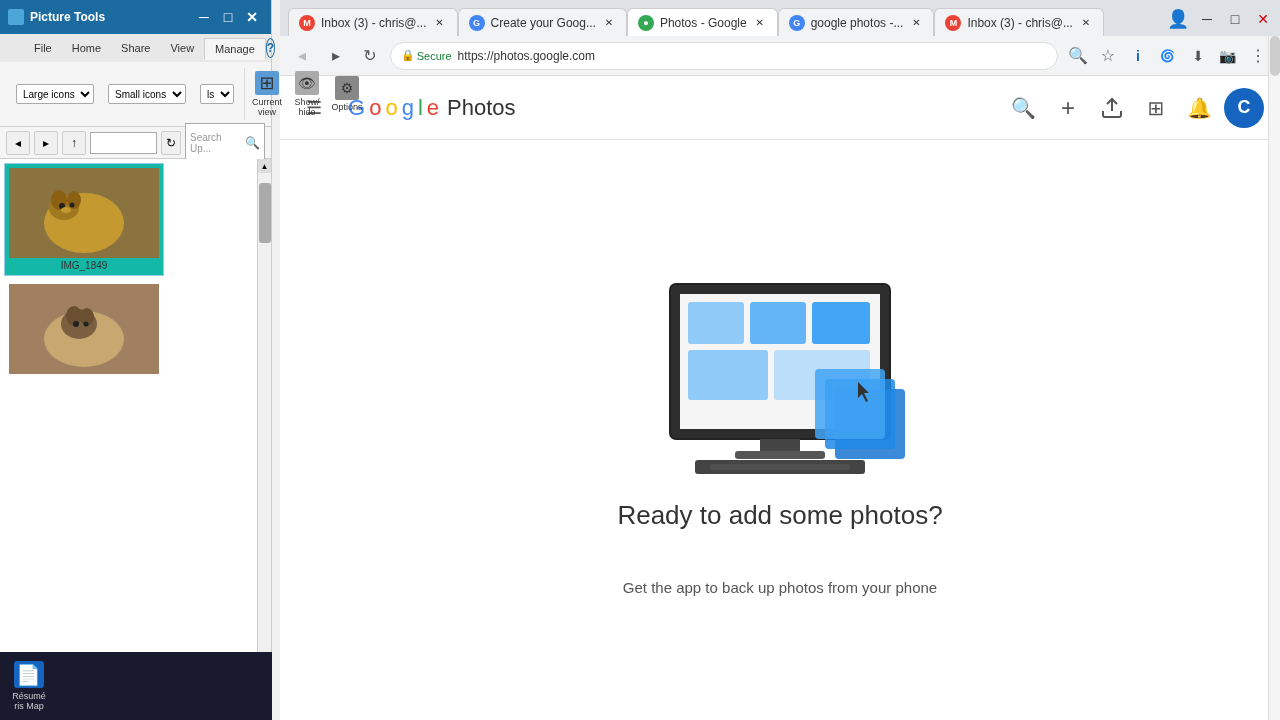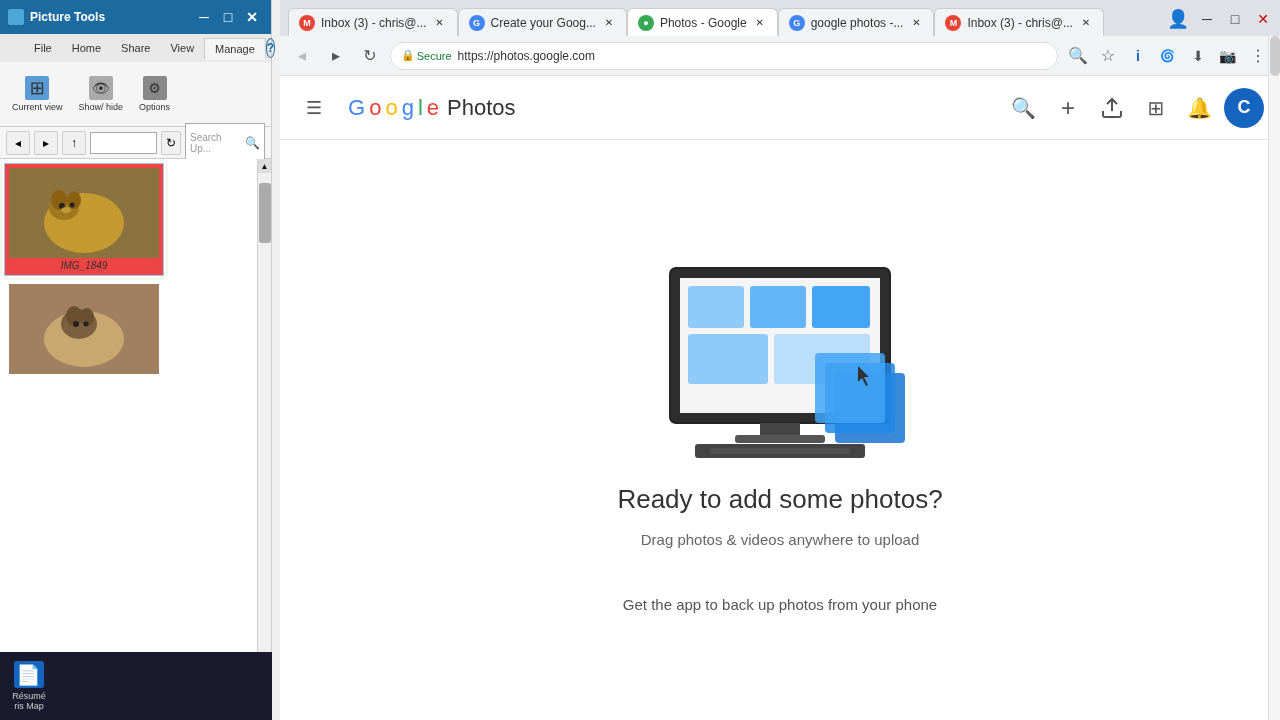--- a/index.html
+++ b/index.html
@@ -182,23 +182,22 @@
     }
     .file-item {
       display: flex;
       flex-direction: column;
       align-items: center;
       padding: 4px;
       cursor: pointer;
       width: 160px;
     }
     .file-item.selected {
-      background: #ef4444;
+      background: #14b8a6;
       border: 1px solid #99c9ef;
-      font-style: italic;
     }
     .file-thumb {
       width: 150px; height: 90px;
       background: #ccc;
       overflow: hidden;
       display: flex; align-items: center; justify-content: center;
       font-size: 10px; color: #666;
     }
     .thumb-img1 {
       width: 150px; height: 90px;
@@ -545,20 +544,39 @@
       <div class="ribbon-tab">File</div>
       <div class="ribbon-tab">Home</div>
       <div class="ribbon-tab">Share</div>
       <div class="ribbon-tab">View</div>
       <div class="ribbon-tab active">
         <span>Manage</span>
       </div>
       <div class="ribbon-help">?</div>
     </div>
     <div class="ribbon-content">
+      <div class="ribbon-group">
+        <div class="ribbon-dropdown-row">
+          <select class="ribbon-dropdown">
+            <option>Large icons</option>
+            <option>Small icons</option>
+          </select>
+        </div>
+        <div class="ribbon-dropdown-row">
+          <select class="ribbon-dropdown">
+            <option>Small icons</option>
+            <option>Large icons</option>
+          </select>
+        </div>
+        <div class="ribbon-dropdown-row">
+          <select class="ribbon-dropdown">
+            <option>ls</option>
+          </select>
+        </div>
+      </div>
       <div class="ribbon-btn">
         <div class="ribbon-btn-icon" style="background:#5b9bd5; font-size:18px;">⊞</div>
         <span style="font-size:9px; text-align:center;">Current view</span>
       </div>
       <div class="ribbon-btn">
         <div class="ribbon-btn-icon" style="background:#aaa; font-size:14px;">👁</div>
         <span style="font-size:9px; text-align:center;">Show/
 hide</span>
       </div>
       <div class="ribbon-btn">
@@ -755,21 +773,20 @@
 
           <rect x="195" y="125" width="70" height="70" rx="4" fill="#1976d2" opacity="0.85"></rect>
           <rect x="185" y="115" width="70" height="70" rx="4" fill="#1e88e5" opacity="0.85"></rect>
           <rect x="175" y="105" width="70" height="70" rx="4" fill="#42a5f5" opacity="0.85"></rect>
 
           <polygon points="218,118 218,134 222,130 226,138 228,137 224,129 229,129" fill="#333"></polygon>
         </svg>
       </div>
 
       <div class="ready-text">Ready to add some photos?</div>
-      <div class="drag-text">Drag photos &amp; videos anywhere to upload</div>
 
 
       <div class="get-app-text">Get the app to back up photos from your phone</div>
     </div>
   </div>
 
   <div class="browser-scrollbar">
     <div class="browser-scroll-thumb"></div>
   </div>
 </div>

